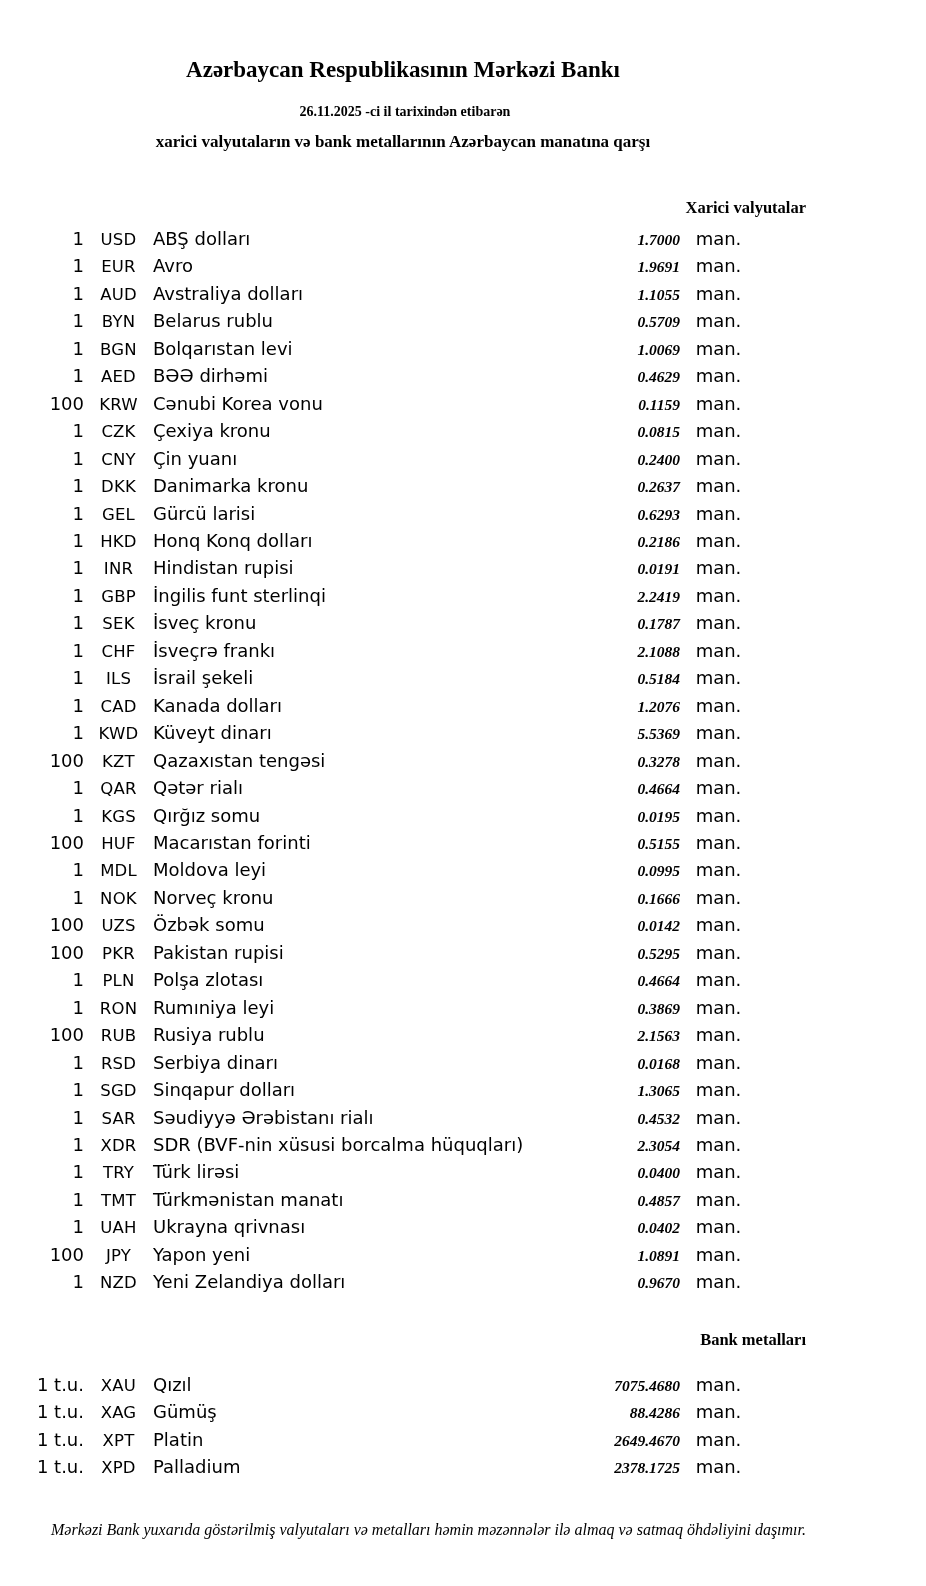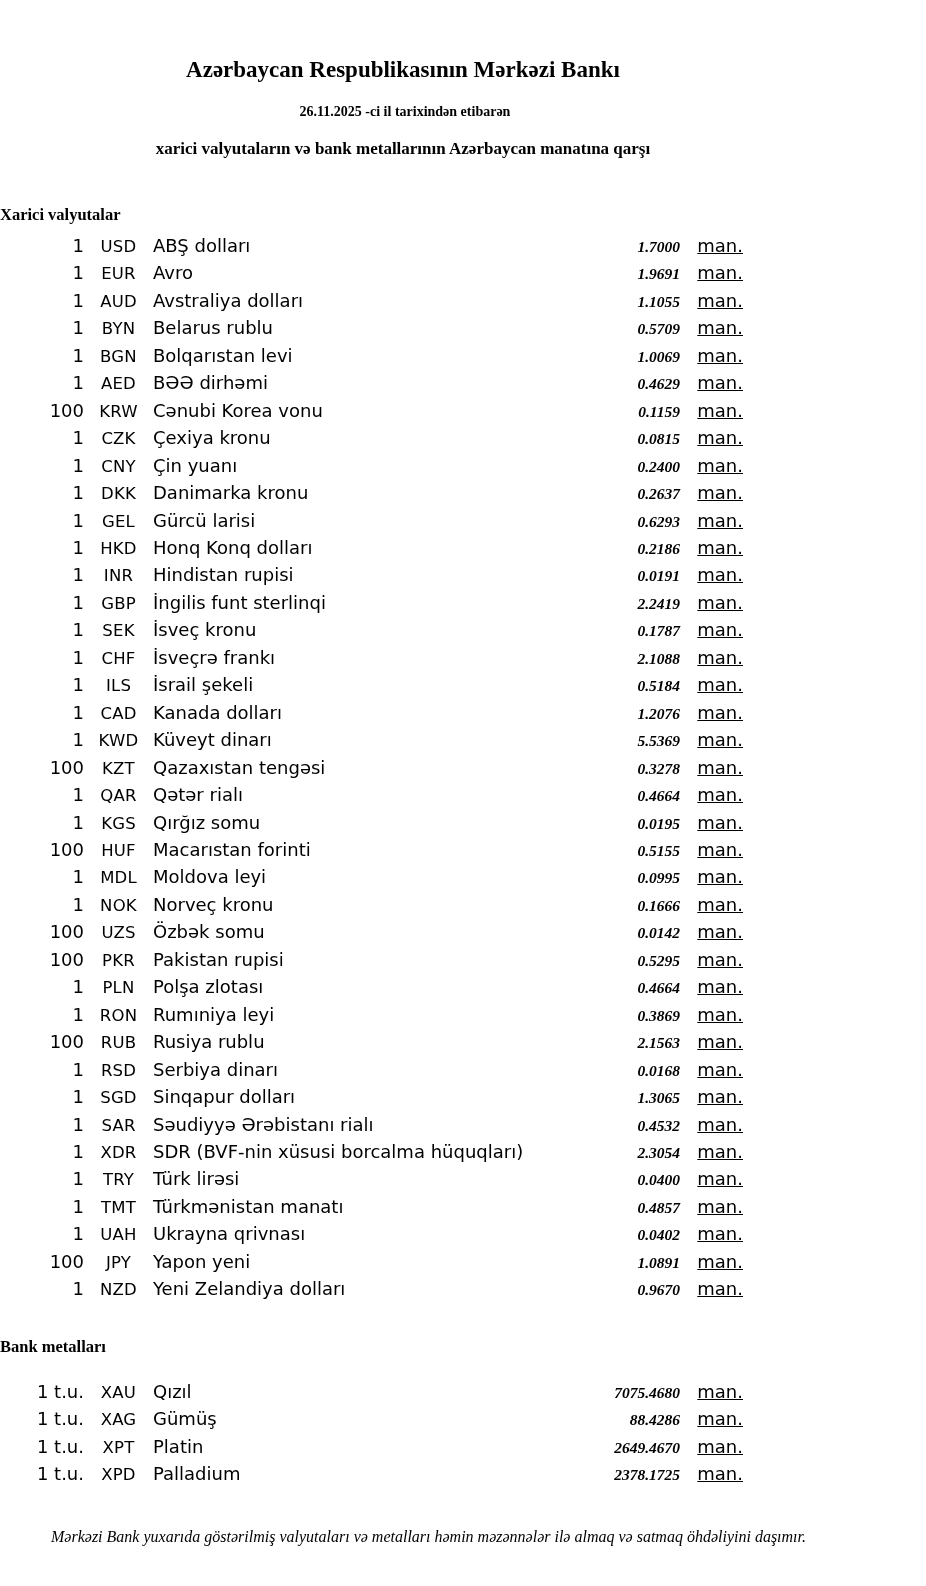--- a/index.html
+++ b/index.html
@@ -11,26 +11,26 @@
     color: #000000;
     font-family: "DejaVu Sans", sans-serif;
     padding-top: 56px;
     overflow: hidden;
     position: relative;
   }
   
   .doc-header { text-align: center; font-family: "Liberation Serif", serif; font-weight: bold; }
   .bank-title { font-size: 23px; line-height: 28px; margin: 0; }
   .date-line  { font-size: 14px; line-height: 20px; margin: 18px 0 0 4px; }
-  .subtitle   { font-size: 17px; line-height: 20px; margin: 17px 0 0 0; }
+  .subtitle   { font-size: 17px; line-height: 20px; margin: 10px 0 0 0; }
   .bulletin-title { font-size: 17px; line-height: 20px; margin: 13px 0 0 0; letter-spacing: 0.3px; }
 
   
   .section-title {
-    text-align: left;
+    text-align: right;
     font-family: "Liberation Serif", serif;
     font-weight: bold;
     font-size: 16.5px;
     line-height: 21px;
     margin: 0;
   }
   .currencies-title { margin-top: 45px; margin-bottom: 7px; }
   .metals-title { margin-top: 33px; margin-bottom: 21px; }
 
   
@@ -44,21 +44,21 @@
   .cell-code { text-align: center; font-size: 16.5px; letter-spacing: 0.2px; }
   .cell-name { text-align: left;   font-size: 18px; line-height: 27.45px; white-space: nowrap; }
   .cell-rate {
     text-align: right;
     font-family: "Liberation Serif", serif;
     font-style: italic;
     font-weight: bold;
     font-size: 15.5px;
     white-space: nowrap;
   }
-  .cell-unit { text-align: right; font-size: 18px; padding-left: 14px; text-decoration: underline; }
+  .cell-unit { text-align: center; font-size: 18px; padding-left: 14px; }
 
   
   .disclaimer {
     text-align: right;
     font-family: "Liberation Serif", serif;
     font-style: italic;
     font-size: 16px;
     line-height: 20px;
     margin: 40px 0 0 0;
   }

